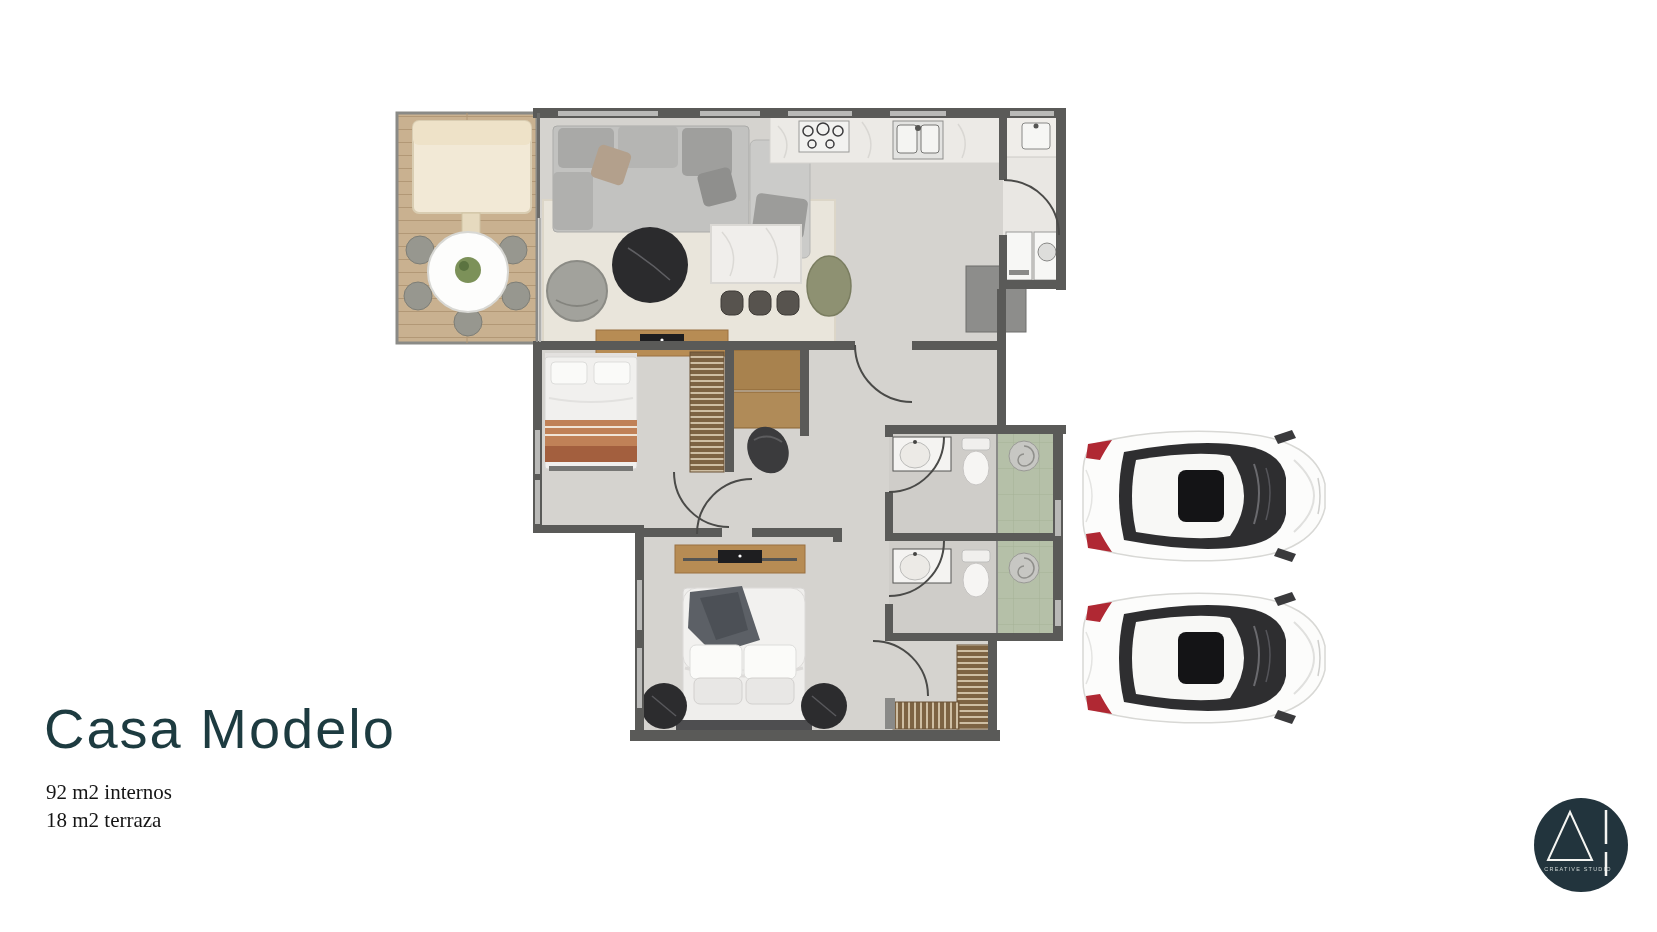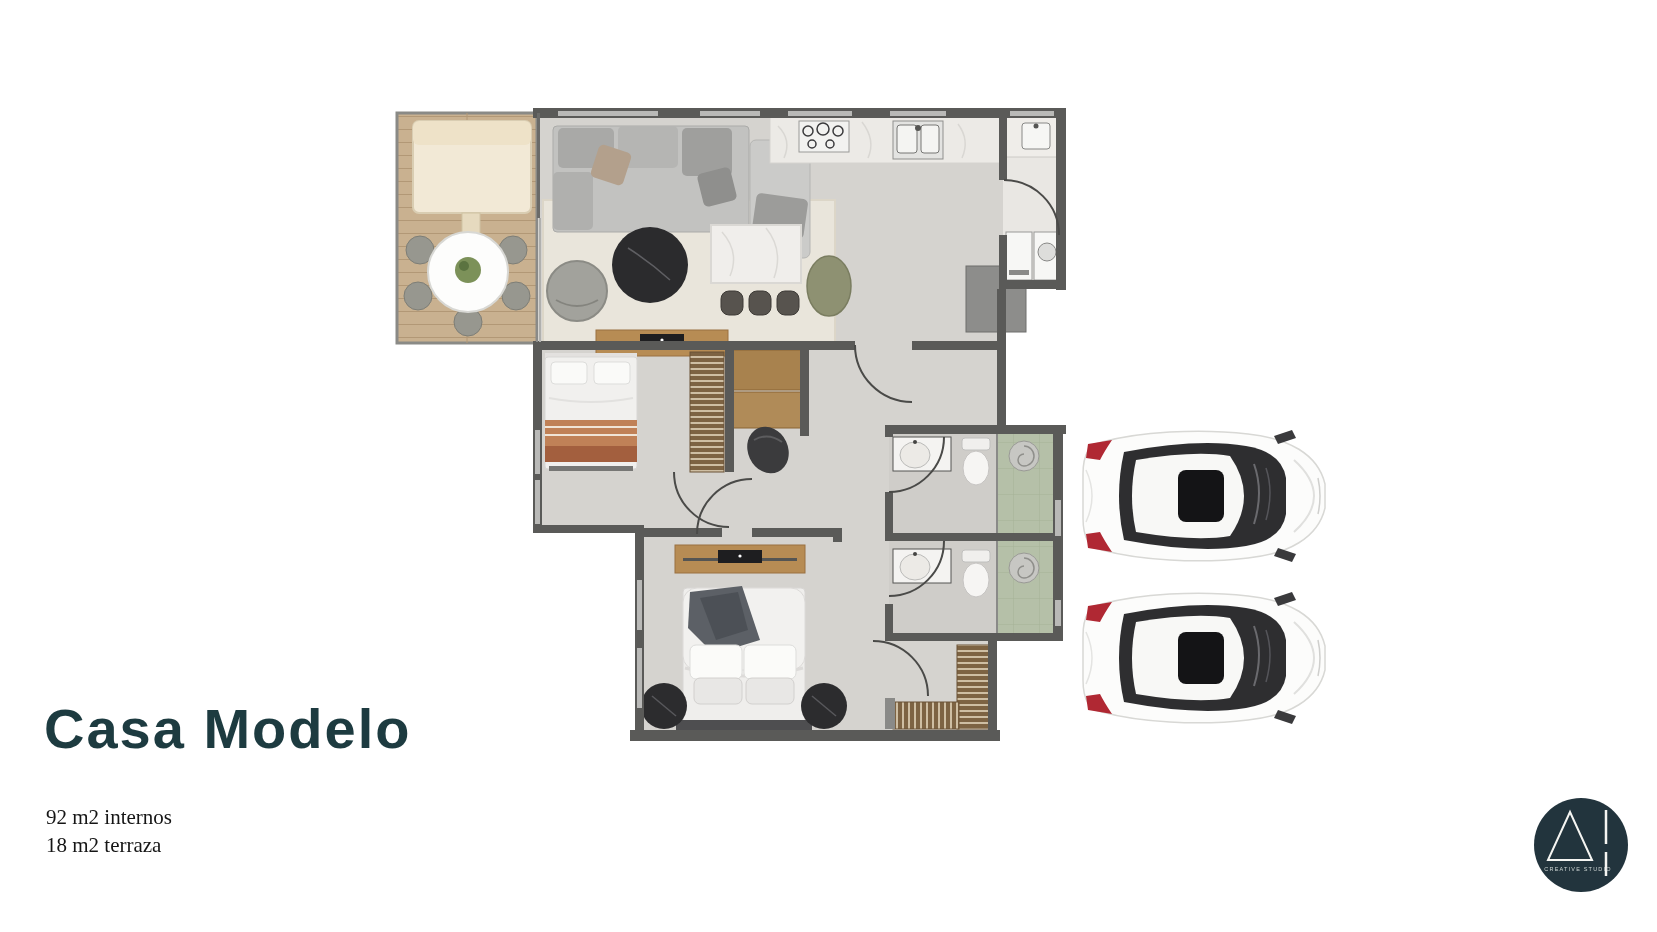--- a/index.html
+++ b/index.html
@@ -7,27 +7,27 @@
     position:relative;
     width:1657px;height:932px;
     background:#ffffff;
     overflow:hidden;
     font-family:"Liberation Sans", sans-serif;
   }
   .plan-svg{position:absolute;left:0;top:0;}
   .title{
     position:absolute;left:44px;top:696px;
     font-family:"Liberation Sans", sans-serif;
-    font-size:56px;font-weight:700;letter-spacing:2px;
+    font-size:56px;font-weight:400;letter-spacing:2px;
     color:#1d3b40;
   }
   .details{
     position:absolute;left:46px;top:778px;
     font-family:"Liberation Serif", serif;
-    font-size:21px;line-height:28px;color:#151515;margin-top:25px;
+    font-size:21px;line-height:28px;color:#151515;
   }
 </style>
 </head>
 <body>
 
 <div class="slide">
 
   <svg class="plan-svg" width="1657" height="932" viewBox="0 0 1657 932">
     <defs>
       <pattern id="plank" width="140" height="13" patternUnits="userSpaceOnUse">

